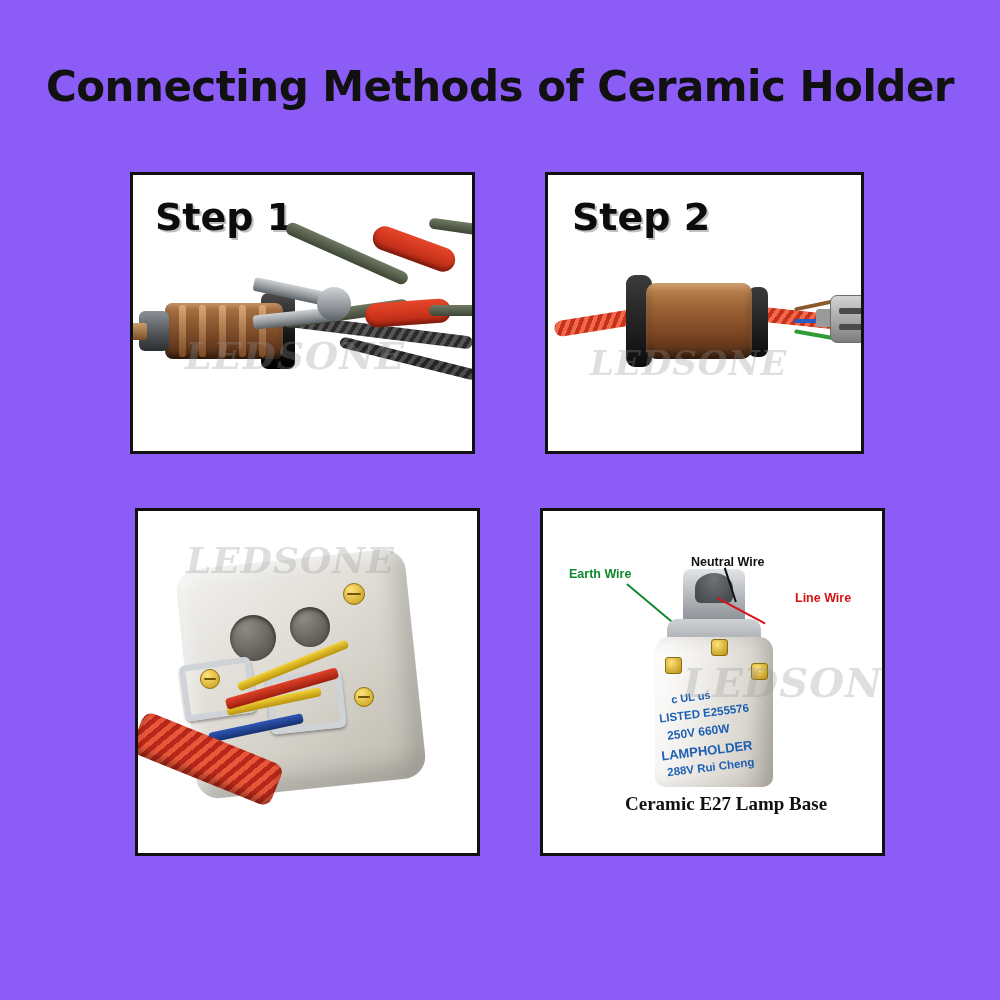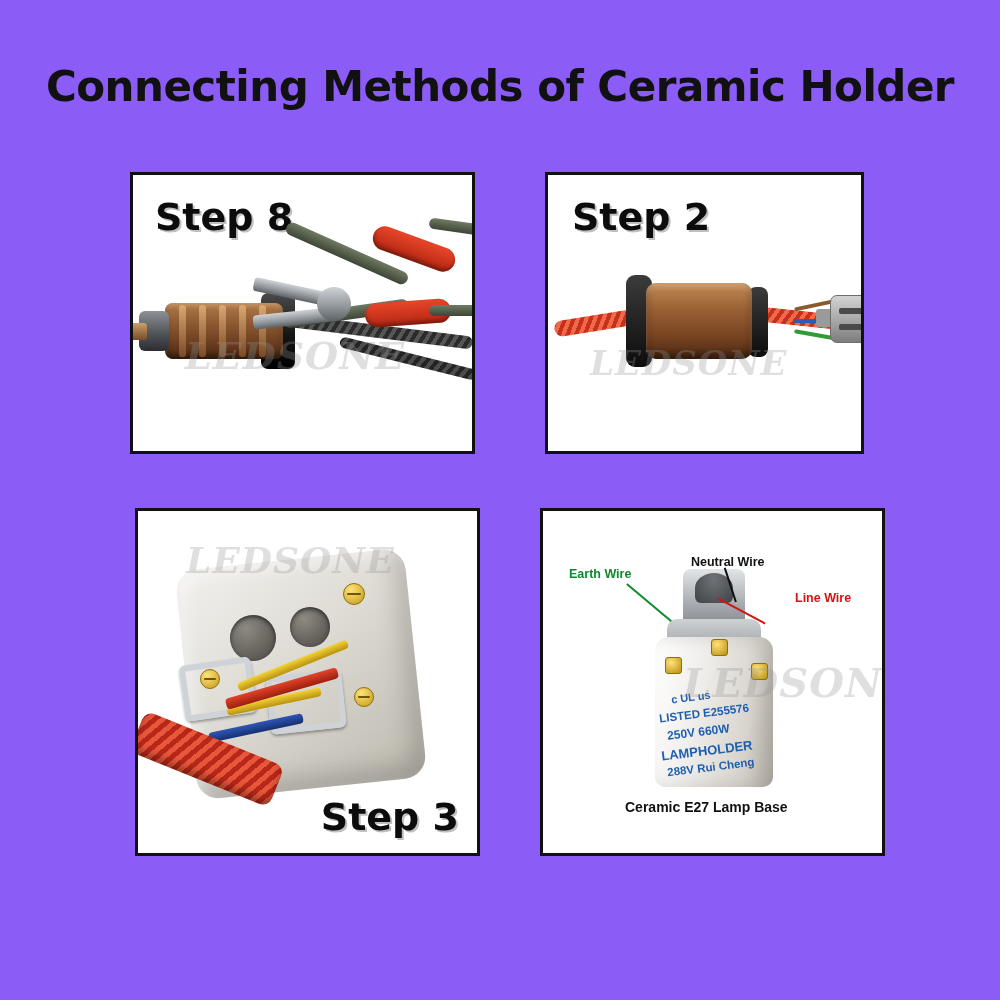--- a/index.html
+++ b/index.html
@@ -270,39 +270,39 @@
     font-family: "Liberation Sans", sans-serif;
     font-weight: bold;
     font-size: 12.5px;
     white-space: nowrap;
   }
   .ann-earth { color: #0f8a2e; }
   .ann-neutral { color: #111111; }
   .ann-line { color: #d41414; }
   .p4-caption {
     position: absolute; left: 82px; bottom: 38px;
-    font-family: Liberation Sans, sans-serif;
-    font-weight: bold;
-    font-size: 14px;
+    font-family: Liberation Serif, serif;
+    font-weight: bold;
+    font-size: 19px;
     color: #111111;
     white-space: nowrap;
   }
   .lead { position: absolute; background: #111111; height: 1.5px; transform-origin: left center; }
   .lead.green { background: #0f8a2e; }
   .lead.red { background: #d41414; }
 </style>
 </head>
 <body>
 
 <div id="page">
 
   <div class="page-title">Connecting Methods of Ceramic Holder</div>
 
   <div class="panel" id="panel-1">
-    <div class="step-label">Step 8</div>
+    <div class="step-label">Step 1</div>
 
     <div class="p1-cable"></div>
     <div class="p1-cable2"></div>
 
     <div class="p1-blackband"></div>
     <div class="p1-socket">
       <div class="ring" style="left:14px"></div>
       <div class="ring" style="left:34px"></div>
       <div class="ring" style="left:54px"></div>
       <div class="ring" style="left:74px"></div>
@@ -361,21 +361,20 @@
     <div class="p3-bracket" style="left:44px; top:150px; width:72px; height:56px; transform:rotate(-8deg);"></div>
     <div class="p3-bracket" style="left:130px; top:162px; width:76px; height:58px; transform:rotate(-6deg);"></div>
 
     <div class="p3-wire-yellow" style="left:96px; top:150px; width:118px; height:9px; transform:rotate(-22deg);"></div>
     <div class="p3-wire-yellow" style="left:88px; top:186px; width:96px; height:9px; transform:rotate(-12deg);"></div>
     <div class="p3-wire-red" style="left:86px; top:172px; width:116px; height:11px; transform:rotate(-16deg);"></div>
     <div class="p3-wire-blue" style="left:70px; top:212px; width:96px; height:10px; transform:rotate(-12deg);"></div>
 
     <div class="p3-redsleeve"></div>
 
-    <div class="step-label">Step 3</div>
     <div class="watermark" id="wm-3">LEDSONE</div>
   </div>
 
   <div class="panel" id="panel-4">
 
     <div class="p4-metal"></div>
     <div class="p4-metal-inner"></div>
     <div class="p4-shoulder"></div>
     <div class="p4-base"></div>
 

